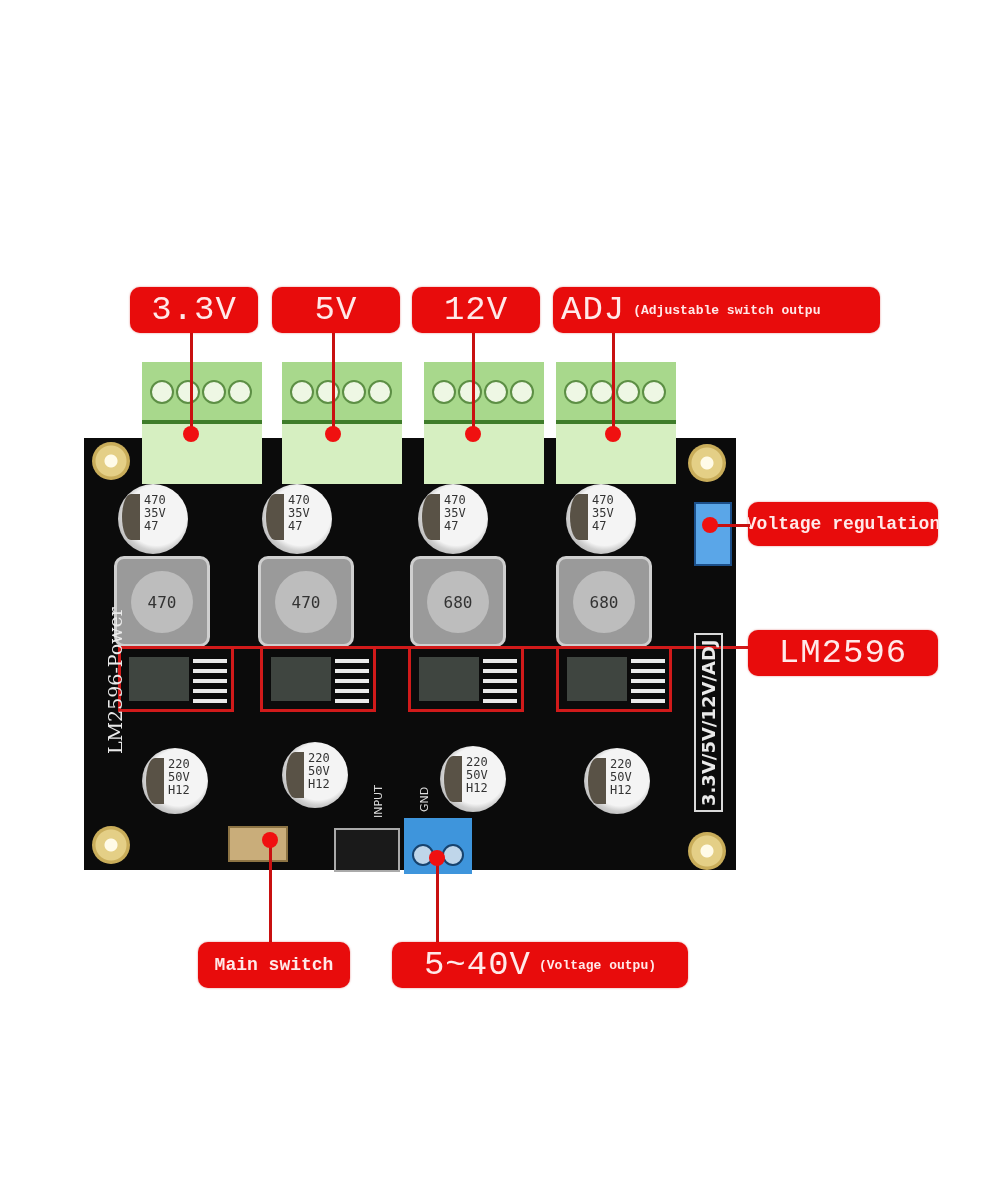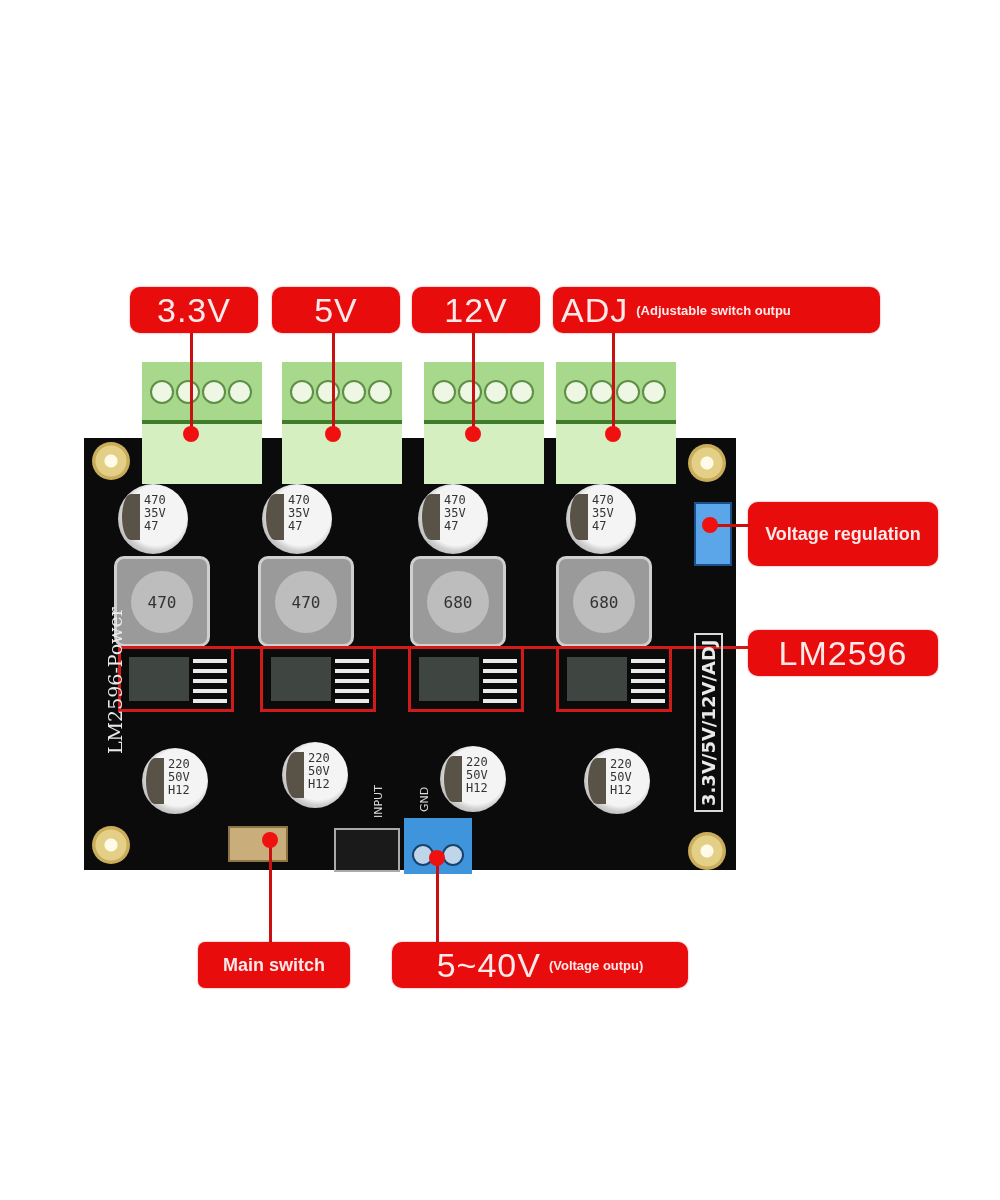--- a/index.html
+++ b/index.html
@@ -1,20 +1,21 @@
 <!DOCTYPE html>
 <html><head>
 <meta charset="utf-8">
 <style>
   html, body { margin:0; padding:0; background:#ffffff; }
   body { width:1000px; height:1200px; position:relative; overflow:hidden; font-family:"Liberation Sans", sans-serif; }
   .callout {
     position:absolute; background:#e80c0c; color:#ffe9e9; border-radius:10px;
     display:flex; align-items:center; justify-content:center; white-space:nowrap; overflow:hidden;
     box-shadow:0 0 2px rgba(200,0,0,0.5);
+    font-family:Liberation Mono, monospace;
   }
   .callout .big { font-size:34px; font-weight:400; letter-spacing:1px; }
   .callout .small { font-size:13px; font-weight:700; margin-left:8px; }
   .callout .bold { font-size:18px; font-weight:700; }
   .lead { position:absolute; background:#c81010; }
   .dot { position:absolute; width:16px; height:16px; border-radius:50%; background:#f01010; }
 
   .pcb { position:absolute; left:84px; top:438px; width:652px; height:432px; background:#0b0b0b; }
   .hole { position:absolute; width:38px; height:38px; border-radius:50%; background:radial-gradient(circle,#fffbe8 0 6px,#e4cf86 7px 15px,#c9ad5a 16px 19px); }
   .terminal { position:absolute; width:130px; height:122px; }
@@ -211,33 +212,33 @@
 
 <div class="lead" style="left:190px;top:333px;width:3px;height:100px;"></div>
 <div class="dot" style="left:183px;top:426px;"></div>
 <div class="lead" style="left:332px;top:333px;width:3px;height:100px;"></div>
 <div class="dot" style="left:325px;top:426px;"></div>
 <div class="lead" style="left:472px;top:333px;width:3px;height:100px;"></div>
 <div class="dot" style="left:465px;top:426px;"></div>
 <div class="lead" style="left:612px;top:333px;width:3px;height:100px;"></div>
 <div class="dot" style="left:605px;top:426px;"></div>
 
-<div class="callout" style="left:748px;top:502px;width:190px;height:64px;text-align:center;">
+<div class="callout" style="left:748px;top:502px;width:190px;height:44px;text-align:center;">
     <span class="bold">Voltage regulation</span>
   </div>
 <div class="lead" style="left:716px;top:524px;width:34px;height:3px;"></div>
 <div class="dot" style="left:702px;top:517px;"></div>
 
 <div class="callout" style="left:748px;top:630px;width:190px;height:46px;">
     <span class="big">LM2596</span>
   </div>
 
 <div class="lead" style="left:269px;top:842px;width:3px;height:100px;"></div>
 <div class="dot" style="left:262px;top:832px;"></div>
-<div class="callout" style="left:198px;top:942px;width:152px;height:46px;border-radius:7px;">
+<div class="callout" style="left:198px;top:942px;width:152px;height:46px;">
     <span class="bold">Main switch</span>
   </div>
 
 <div class="lead" style="left:436px;top:860px;width:3px;height:82px;"></div>
 <div class="dot" style="left:429px;top:850px;"></div>
 <div class="callout" style="left:392px;top:942px;width:296px;height:46px;">
     <span class="big">5~40V</span>
     <span class="small">(Voltage outpu)</span>
   </div>
 

